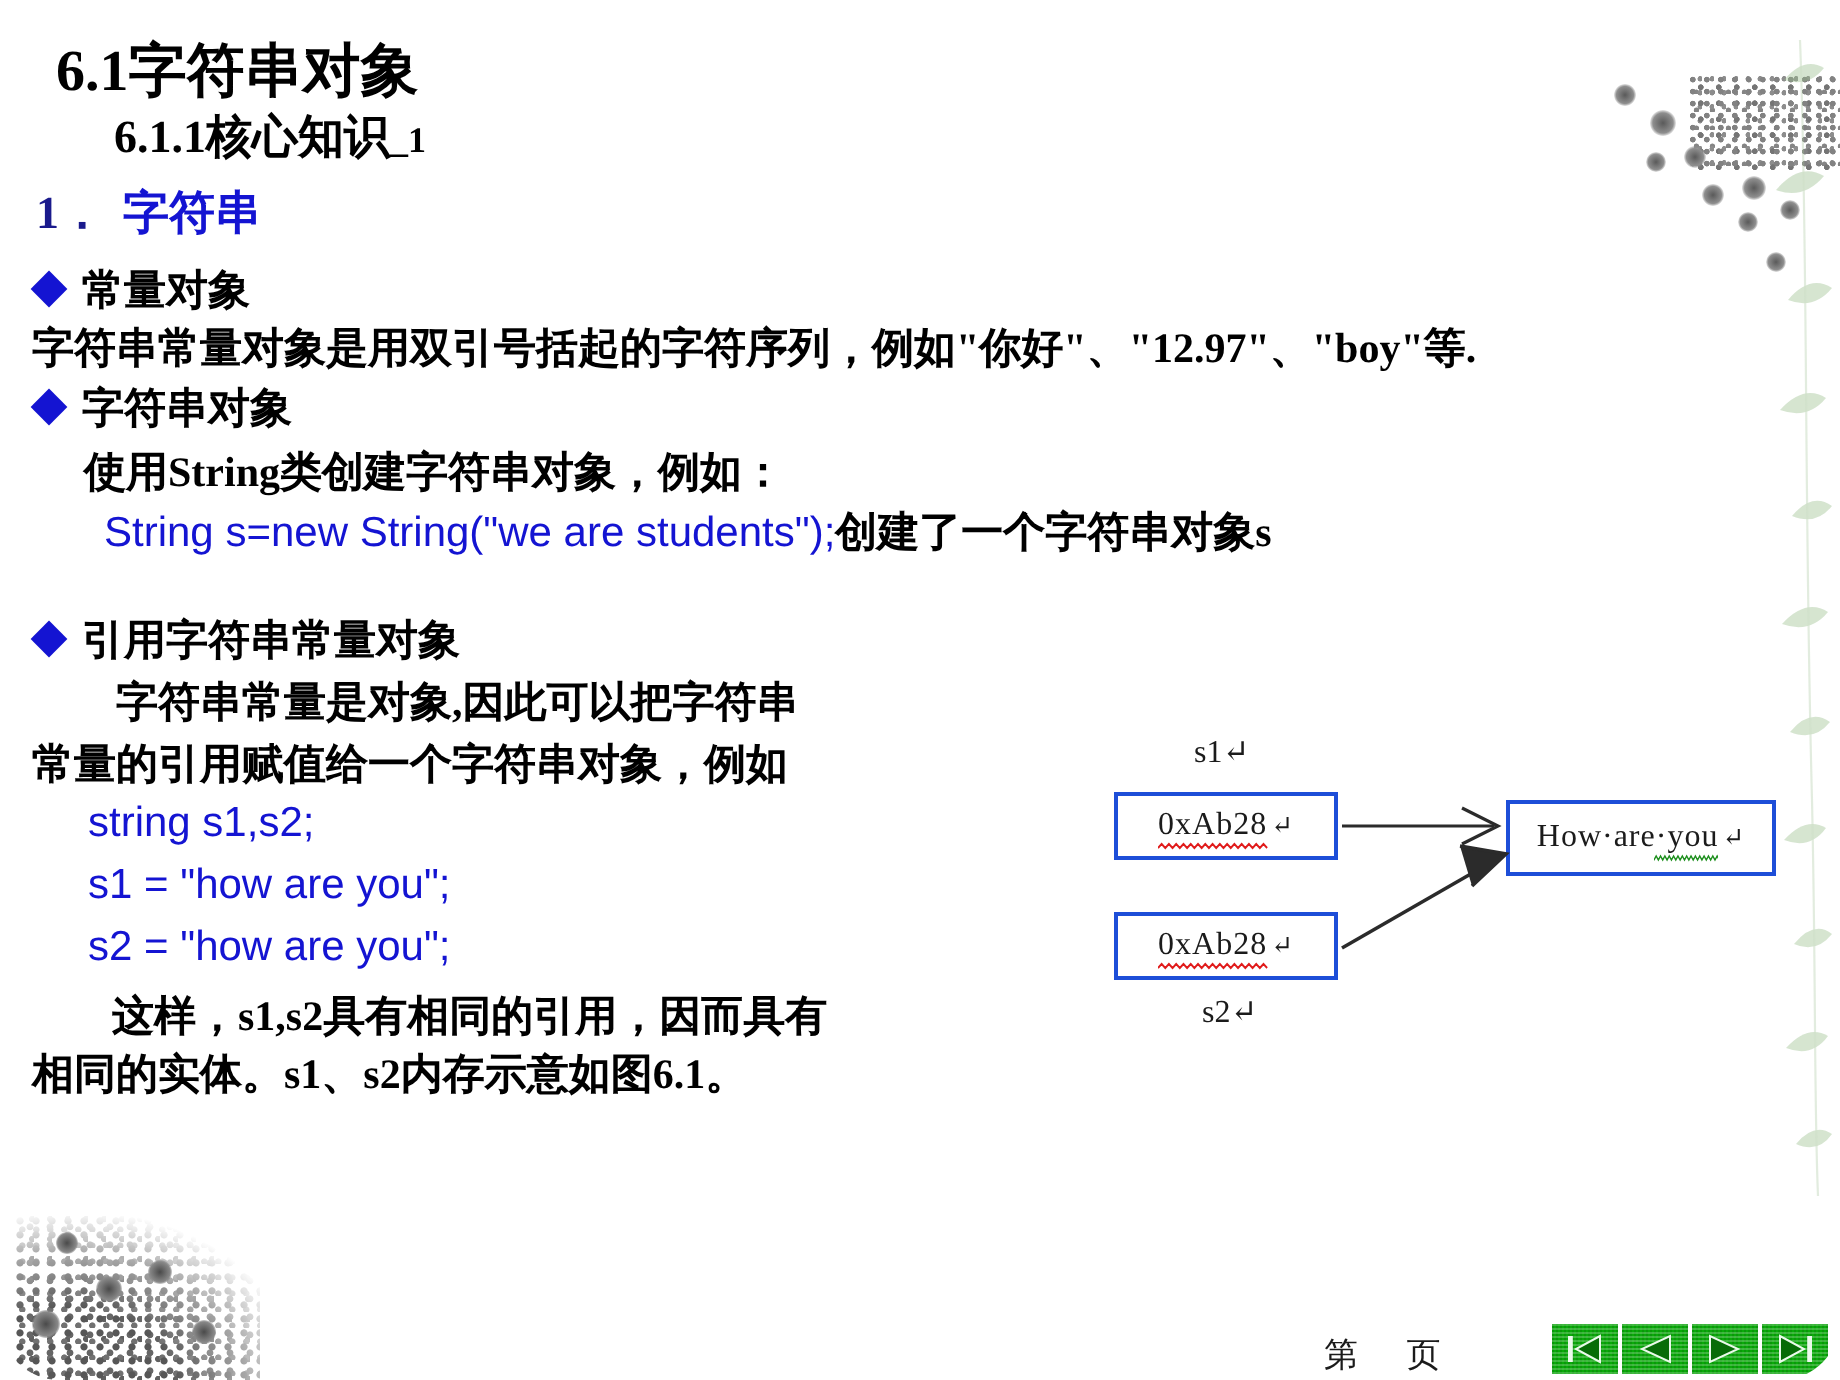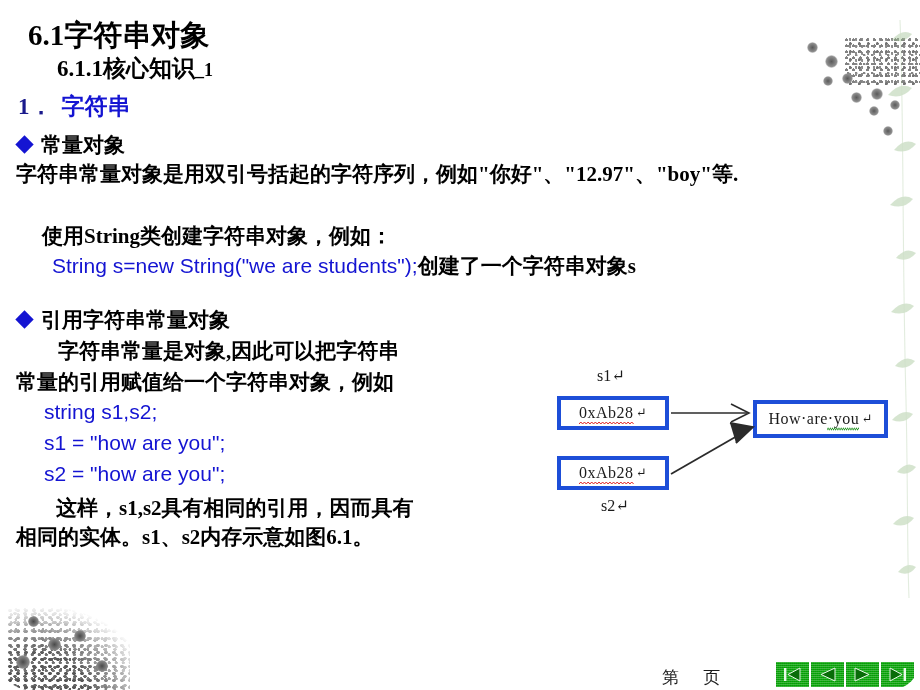--- a/index.html
+++ b/index.html
@@ -152,21 +152,21 @@
   
   .figure {
     position: absolute;
     left: 525px;
     top: 348px;
     width: 370px;
     height: 215px;
   }
   .fig-box {
     position: absolute;
-    border: 4px solid #1d4ed8;
+    border: 2px solid #1d4ed8;
     background: #ffffff;
     box-sizing: border-box;
     font-family: "Liberation Serif", "DejaVu Serif", serif;
     font-size: 16px;
     color: #1b1b1b;
     display: flex;
     align-items: center;
     justify-content: center;
     letter-spacing: .5px;
   }
@@ -277,20 +277,23 @@
 
   <div class="sec-num-line">
     <span class="num">1．</span><span class="txt">字符串</span>
   </div>
 
   <div class="line bullet-line" style="left:18px; top:131px;">
     <span class="diamond"></span><span>常量对象</span>
   </div>
   <div class="line para" style="left:16px; top:160px;">字符串常量对象是用双引号括起的字符序列，例如"你好"、"12.97"、"boy"等.</div>
 
+  <div class="line bullet-line" style="left:18px; top:190px;">
+    <span class="diamond"></span><span>字符串对象</span>
+  </div>
   <div class="line para" style="left:42px; top:222px;">使用String类创建字符串对象，例如：</div>
   <div class="line" style="left:52px; top:252px;">
     <span class="code">String s=new String("we are students");</span><span class="para">创建了一个字符串对象s</span>
   </div>
 
   <div class="line bullet-line" style="left:18px; top:306px;">
     <span class="diamond"></span><span>引用字符串常量对象</span>
   </div>
   <div class="line para" style="left:58px; top:337px;">字符串常量是对象,因此可以把字符串</div>
   <div class="line para" style="left:16px; top:368px;">常量的引用赋值给一个字符串对象，例如</div>

